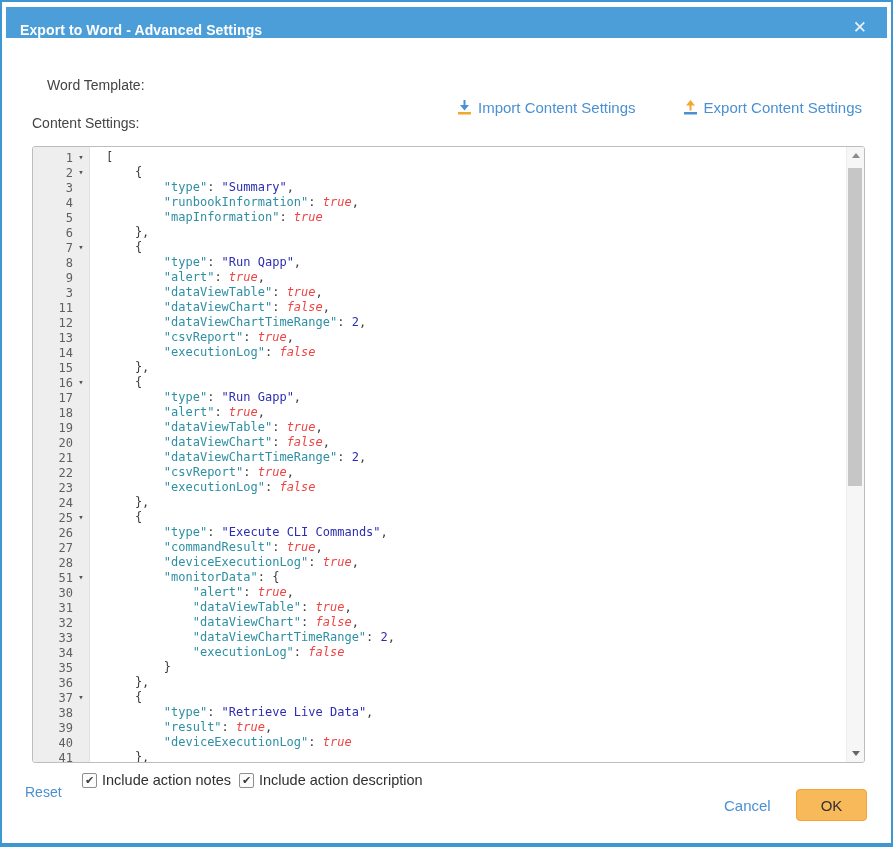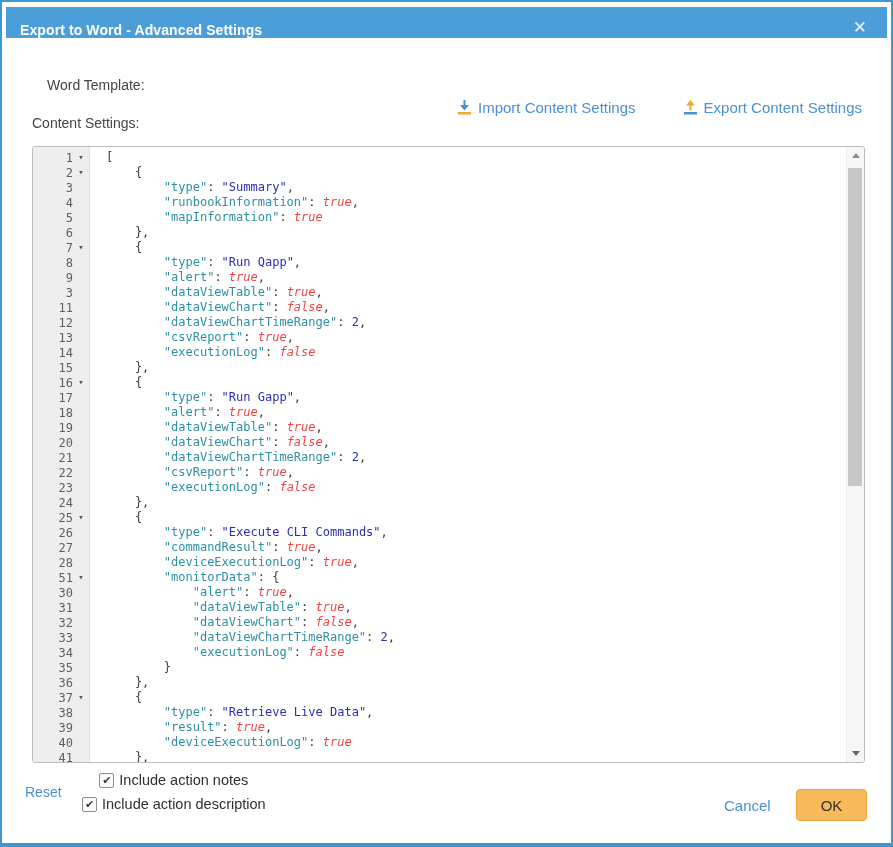--- a/index.html
+++ b/index.html
@@ -42,21 +42,21 @@
   .sb-btn.up{position:absolute;top:0;left:0;right:0;}
   .sb-btn.down{position:absolute;bottom:0;left:0;right:0;}
   .tri-up{width:0;height:0;border-left:4px solid transparent;border-right:4px solid transparent;
           border-bottom:5px solid #8a8a8a;}
   .tri-down{width:0;height:0;border-left:4px solid transparent;border-right:4px solid transparent;
           border-top:5px solid #666;}
   .sb-thumb{position:absolute;left:1px;width:14px;top:21px;height:318px;background:#C6C6C6;cursor:pointer;}
   
   .reset{position:absolute;left:23px;top:772px;font-size:14px;color:#4A90D2;cursor:pointer;margin-top:10px;}
   .checks{position:absolute;left:80px;top:770px;display:flex;align-items:center;gap:8px;
-          font-size:14.5px;color:#2f2f2f;flex-direction:column;}
+          font-size:14.5px;color:#2f2f2f;}
   .check-item{display:flex;align-items:center;gap:5px;cursor:pointer;}
   .cb{width:13px;height:13px;border:1px solid #8e8e8e;border-radius:2px;background:#fcfcfc;
       display:inline-flex;align-items:center;justify-content:center;flex:none;}
   .cb.checked::after{content:"✔";font-size:11px;color:#3c3c3c;line-height:1;}
   .cancel{position:absolute;left:722px;top:795px;font-size:15px;color:#4A90D2;cursor:pointer;}
   .ok-btn{position:absolute;left:794px;top:787px;width:71px;height:32px;background:#F8B95A;
           border:1px solid #EDA53C;border-radius:4px;color:#333;font-size:15px;
           display:flex;align-items:center;justify-content:center;box-sizing:border-box;cursor:pointer;}
 </style>
 </head>

